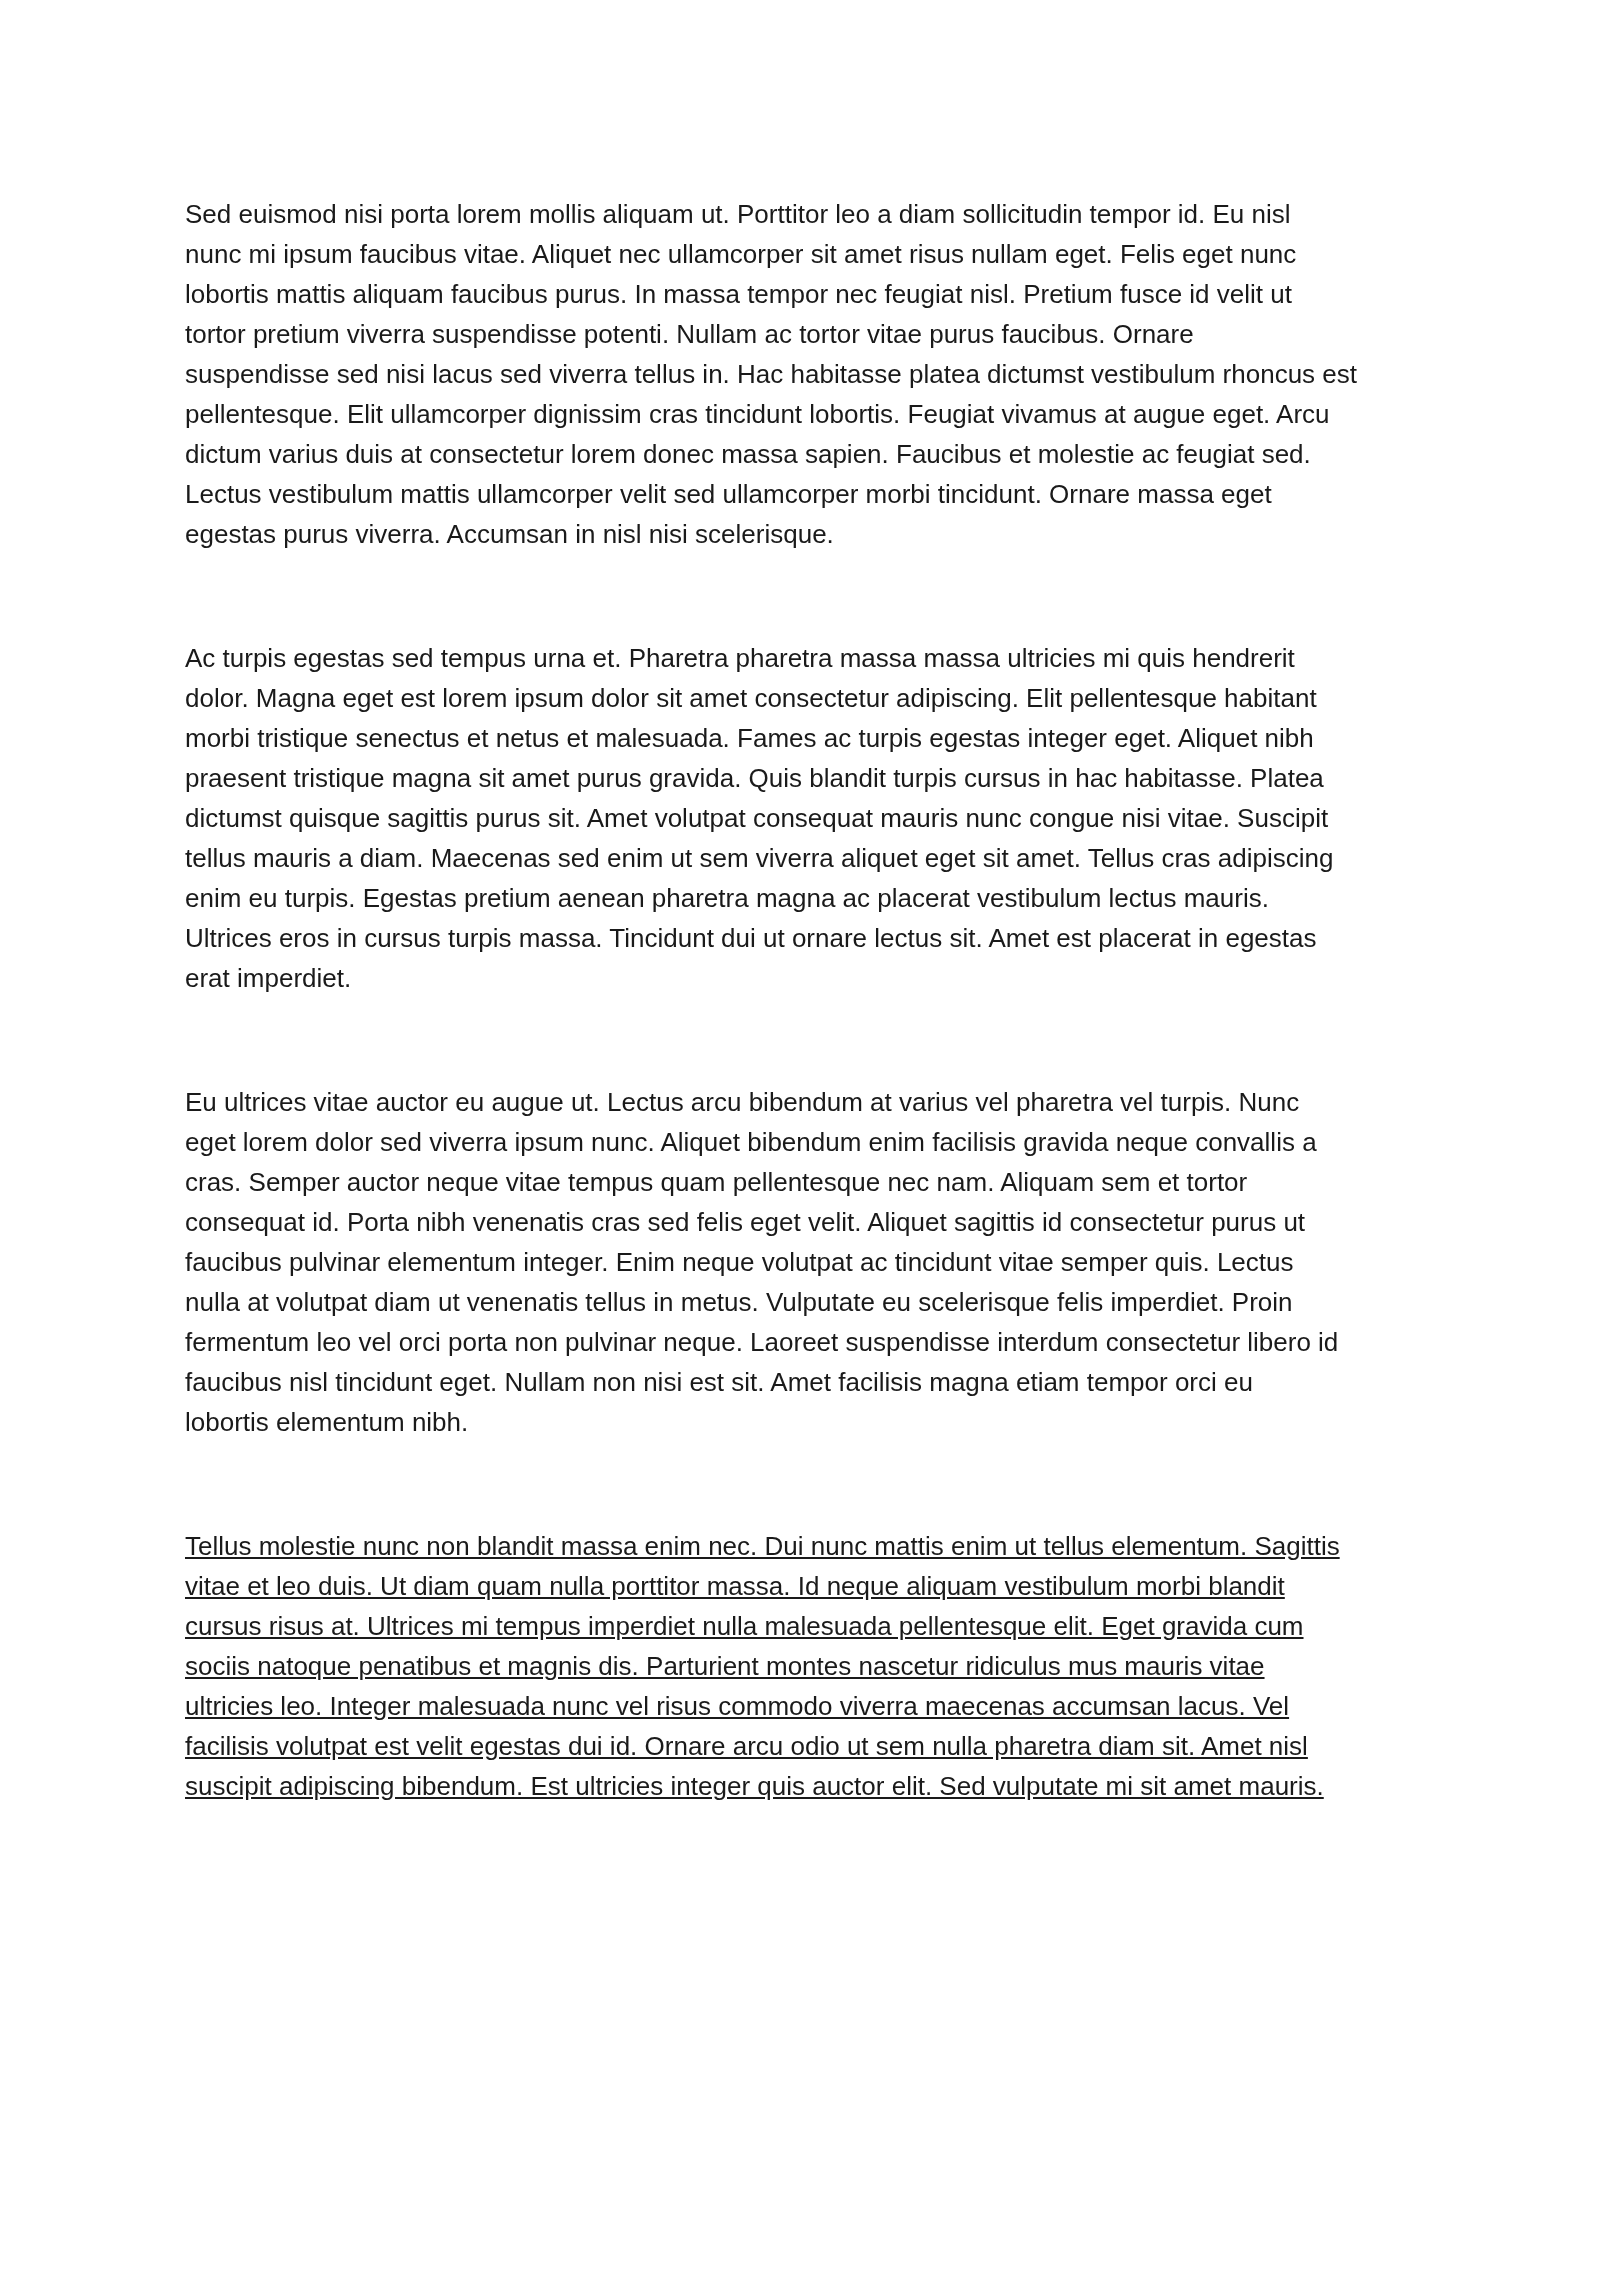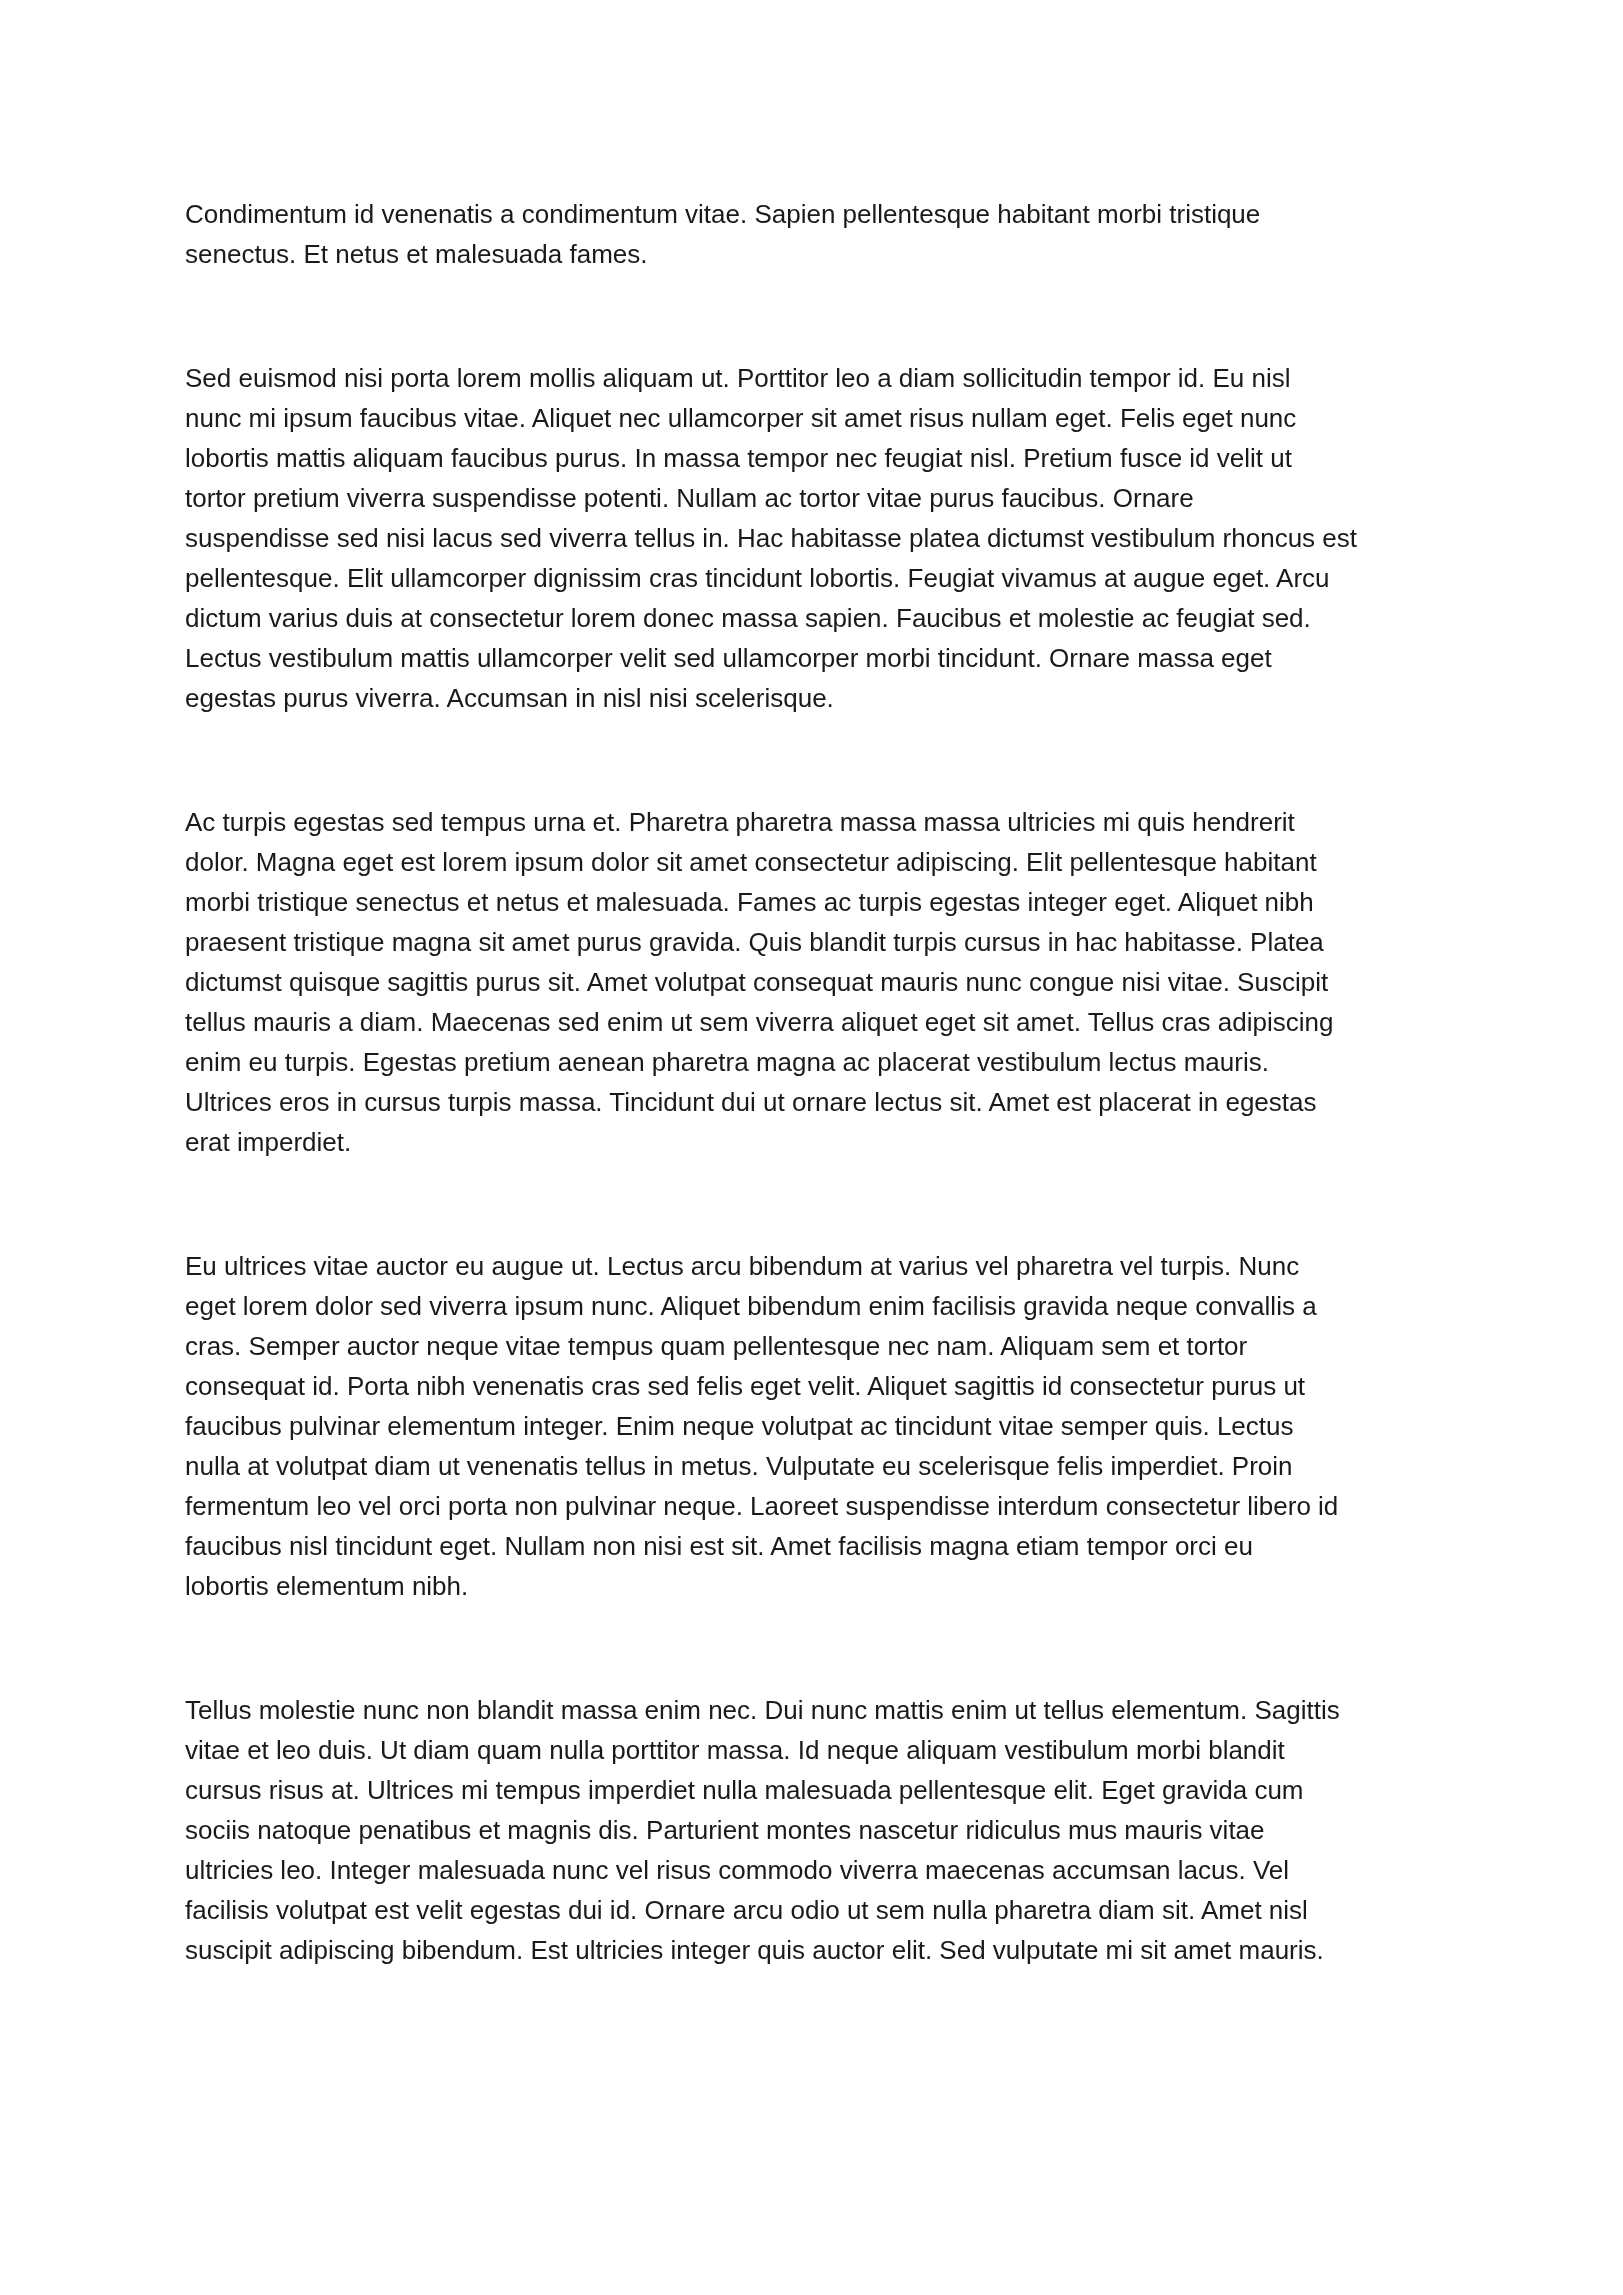--- a/index.html
+++ b/index.html
@@ -24,29 +24,28 @@
   .para {
     margin: 0 0 84px 0;
     font-size: 26px;
     line-height: 40px;
     color: #1a1a1a;
     letter-spacing: 0px;
     white-space: pre; 
   }
   .para:last-child {
     margin-bottom: 12px;
+    text-decoration: underline;
   }
 </style>
 </head>
 <body>
 
 <div class="page">
   <div class="text-block">
-    <p class="para">Condimentum id venenatis a condimentum vitae. Sapien pellentesque habitant morbi tristique
-senectus. Et netus et malesuada fames.</p>
     <p class="para">Sed euismod nisi porta lorem mollis aliquam ut. Porttitor leo a diam sollicitudin tempor id. Eu nisl
 nunc mi ipsum faucibus vitae. Aliquet nec ullamcorper sit amet risus nullam eget. Felis eget nunc
 lobortis mattis aliquam faucibus purus. In massa tempor nec feugiat nisl. Pretium fusce id velit ut
 tortor pretium viverra suspendisse potenti. Nullam ac tortor vitae purus faucibus. Ornare
 suspendisse sed nisi lacus sed viverra tellus in. Hac habitasse platea dictumst vestibulum rhoncus est
 pellentesque. Elit ullamcorper dignissim cras tincidunt lobortis. Feugiat vivamus at augue eget. Arcu
 dictum varius duis at consectetur lorem donec massa sapien. Faucibus et molestie ac feugiat sed.
 Lectus vestibulum mattis ullamcorper velit sed ullamcorper morbi tincidunt. Ornare massa eget
 egestas purus viverra. Accumsan in nisl nisi scelerisque.</p>
     <p class="para">Ac turpis egestas sed tempus urna et. Pharetra pharetra massa massa ultricies mi quis hendrerit

